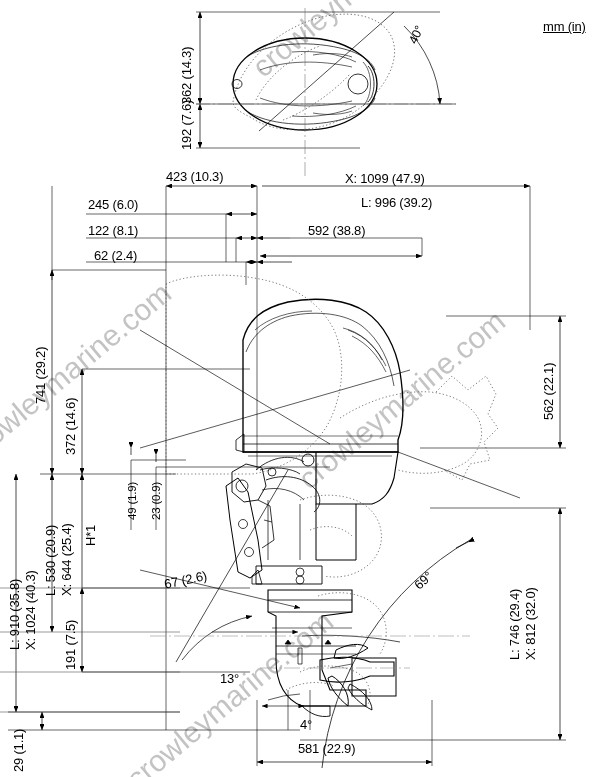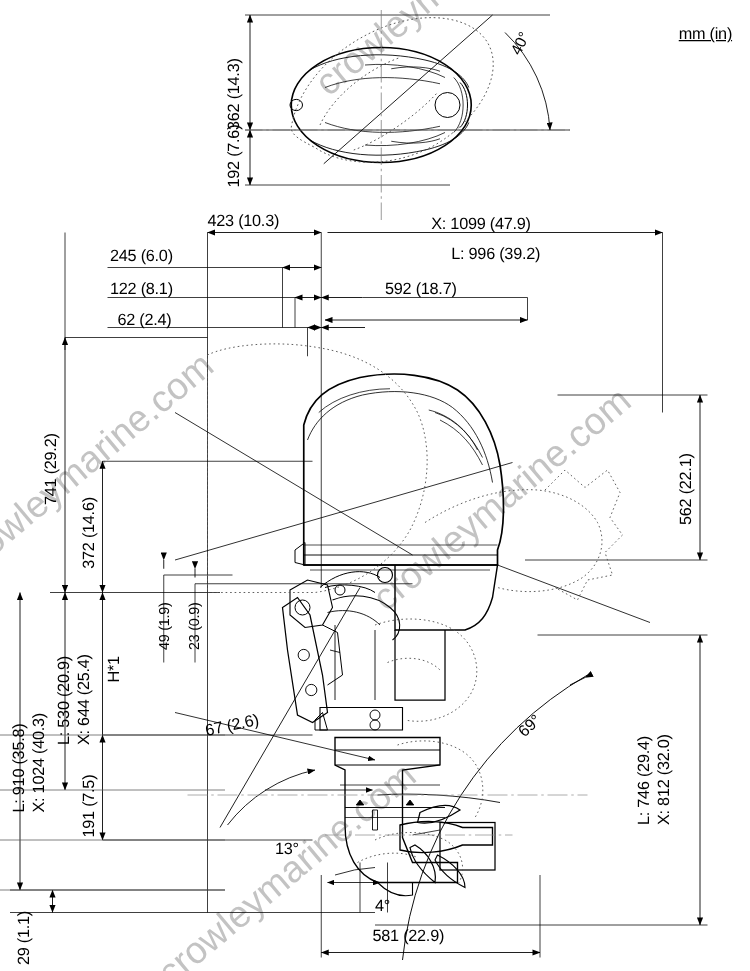--- a/index.html
+++ b/index.html
@@ -282,21 +282,21 @@
   <div class="lbl f13 vert" style="left:180px; top:104px;">362 (14.3)</div>
   <div class="lbl f13 vert" style="left:180px; top:150px;">192 (7.6)</div>
   <div class="lbl f12" style="left:406px; top:40px; transform:rotate(-64deg); transform-origin:0 0;">40°</div>
   <div class="lbl f13" style="left:361px; top:156px;margin-top:40px;">L: 996 (39.2)</div>
   <div class="lbl f13" style="left:345px; top:172px;">X: 1099 (47.9)</div>
 
   <div class="lbl f13" style="left:166px; top:170px;">423 (10.3)</div>
   <div class="lbl f13" style="left:88px; top:198px;">245 (6.0)</div>
   <div class="lbl f13" style="left:88px; top:224px;">122 (8.1)</div>
   <div class="lbl f13" style="left:94px; top:249px;">62 (2.4)</div>
-  <div class="lbl f13" style="left:308px; top:224px;">592 (18.7)</div>
+  <div class="lbl f13" style="left:308px; top:224px;">592 (38.8)</div>
   <div class="lbl f13" style="left:298px; top:742px;">581 (22.9)</div>
 
   <div class="lbl f13 vert" style="left:34px; top:404px;">741 (29.2)</div>
   <div class="lbl f13 vert" style="left:64px; top:455px;">372 (14.6)</div>
   <div class="lbl f11 vert" style="left:126px; top:520px;">49 (1.9)</div>
   <div class="lbl f11 vert" style="left:150px; top:520px;">23 (0.9)</div>
 
   <div class="lbl f13 vert" style="left:8px; top:650px;">L: 910 (35.8)</div>
   <div class="lbl f13 vert" style="left:24px; top:650px;">X: 1024 (40.3)</div>
 

